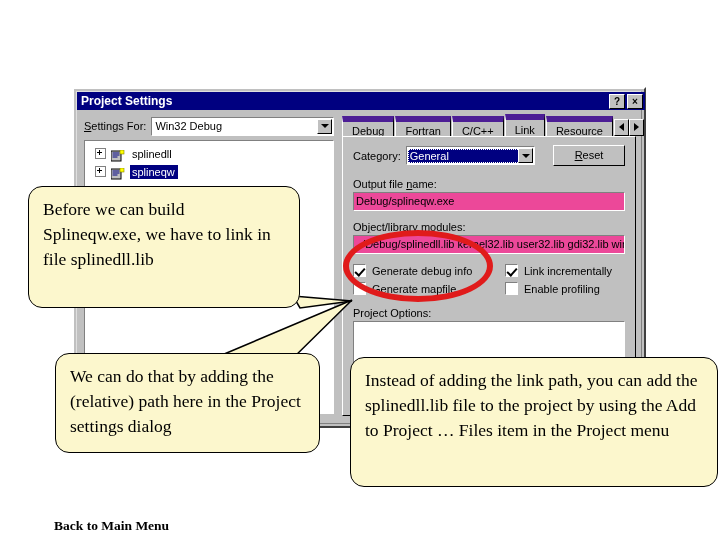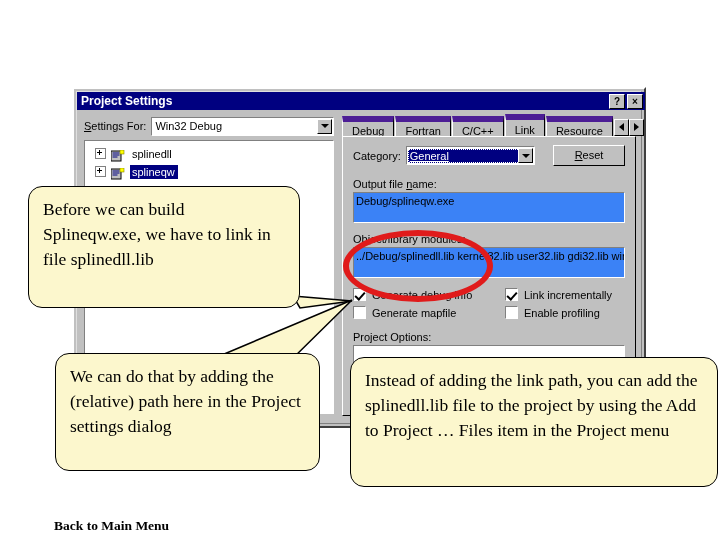--- a/index.html
+++ b/index.html
@@ -295,21 +295,20 @@
   .cat-sel {
     background: #000080;
     color: #ffffff;
     font-size: 11px;
     padding: 1px 2px;
     margin-left: 1px;
     width: 118px;
     box-sizing: border-box;
     outline: 1px dotted #ffffff;
     outline-offset: -1px;
-    text-decoration: underline;
   }
   .btn {
     background: #c0c0c0;
     border-top: 1px solid #ffffff;
     border-left: 1px solid #ffffff;
     border-right: 1px solid #000000;
     border-bottom: 1px solid #000000;
     box-sizing: border-box;
     font-size: 11px;
     color: #000000;
@@ -321,22 +320,22 @@
   }
   .btn u { text-decoration: underline; }
 
   .field-label {
     font-size: 11px;
     color: #000000;
     margin-bottom: 2px;
   }
   .field-label u { text-decoration: underline; }
   .textbox {
-    height: 31px;
-    background: #3b82f6;
+    height: 19px;
+    background: #ec4899;
     border-top: 1px solid #808080;
     border-left: 1px solid #808080;
     border-right: 1px solid #ffffff;
     border-bottom: 1px solid #ffffff;
     box-sizing: border-box;
     font-size: 11px;
     color: #000000;
     padding: 2px 2px 0 2px;
     white-space: nowrap;
     overflow: hidden;
@@ -417,21 +416,21 @@
     font-family: "Liberation Serif", serif;
     color: #000000;
   }
   .callout .txt {
     padding: 10px 14px;
     font-size: 17.5px;
     line-height: 1.43;
   }
 
   #callout-1 { left: 28px;  top: 186px; width: 272px; height: 122px; }
-  #callout-2 { left: 55px;  top: 353px; width: 265px; height: 118px; }
+  #callout-2 { left: 55px;  top: 353px; width: 265px; height: 100px; }
   #callout-3 { left: 350px; top: 357px; width: 368px; height: 130px; }
 
   
   #tails {
     position: absolute;
     left: 0; top: 0;
     width: 720px; height: 540px;
     z-index: 39;
     pointer-events: none;
   }

